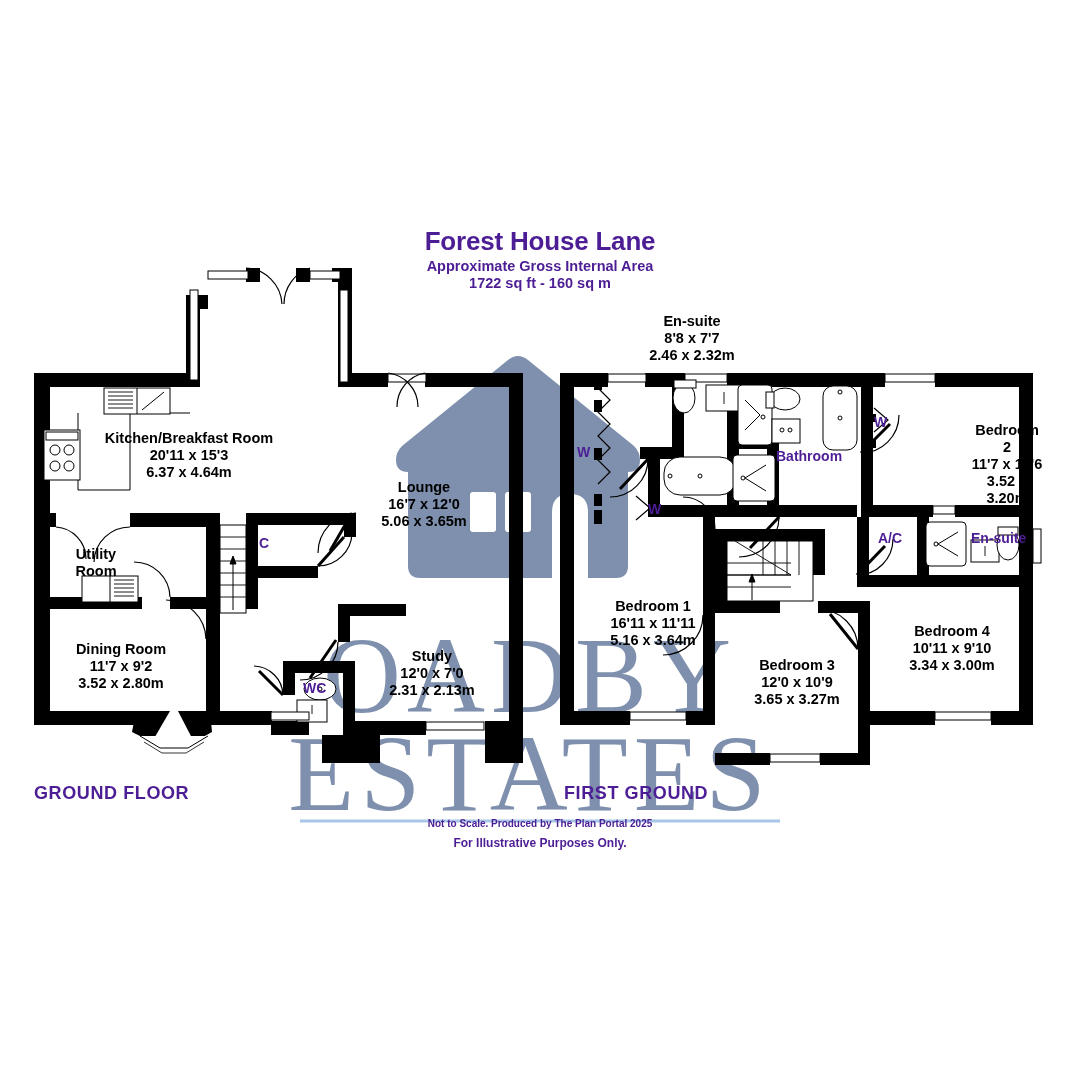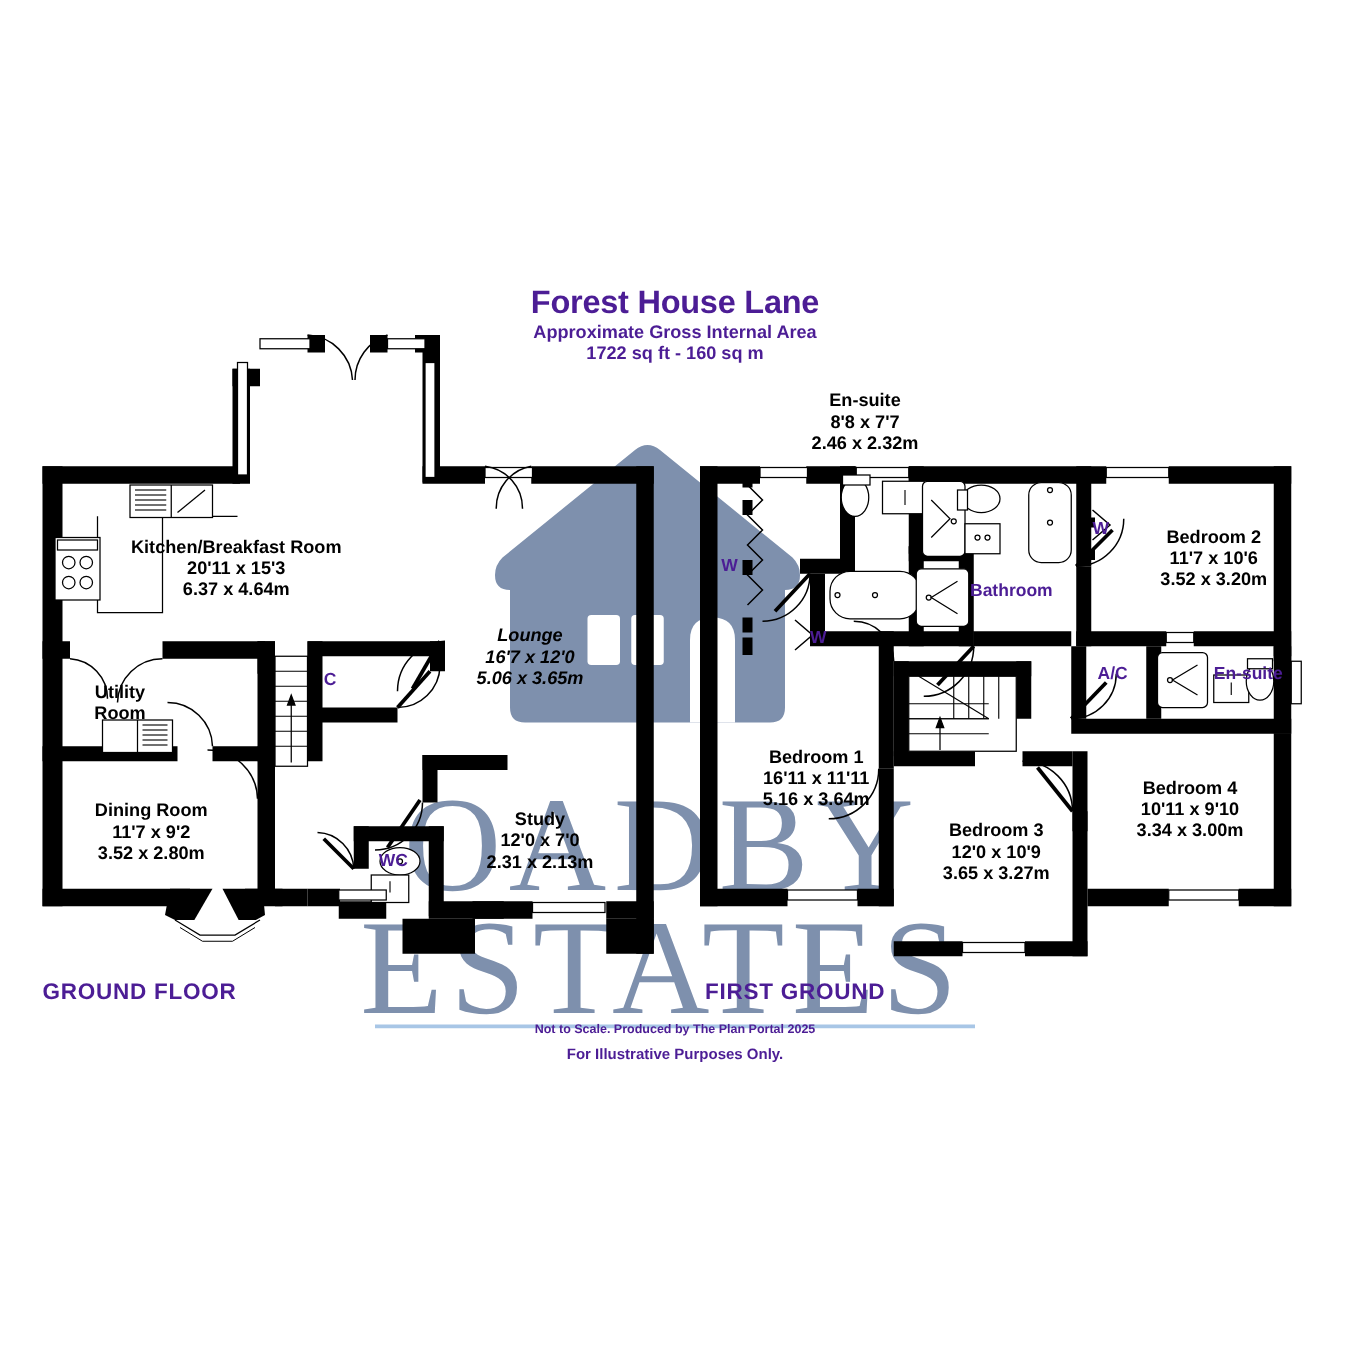--- a/index.html
+++ b/index.html
@@ -414,42 +414,42 @@
     <div>Utility</div>
     <div>Room</div>
   </div>
 
   <div class="roomblock" style="left:121px; top:641px;">
     <div>Dining Room</div>
     <div>11'7 x 9'2</div>
     <div>3.52 x 2.80m</div>
   </div>
 
-  <div class="roomblock" style="left:424px; top:501px;font-style:italic;">
+  <div class="roomblock" style="left:424px; top:479px;">
     <div>Lounge</div>
     <div>16'7 x 12'0</div>
     <div>5.06 x 3.65m</div>
   </div>
 
   <div class="roomblock" style="left:432px; top:648px;">
     <div>Study</div>
     <div>12'0 x 7'0</div>
     <div>2.31 x 2.13m</div>
   </div>
 
   <div class="txt smalllabel" style="left:259px; top:535px;">C</div>
   <div class="txt smalllabel" style="left:303px; top:680px;">WC</div>
 
   <div class="roomblock" style="left:692px; top:313px;">
     <div>En-suite</div>
     <div>8'8 x 7'7</div>
     <div>2.46 x 2.32m</div>
   </div>
 
-  <div class="roomblock" style="left:971px; top:422px;">
+  <div class="roomblock" style="left:1007px; top:422px;">
     <div>Bedroom 2</div>
     <div>11'7 x 10'6</div>
     <div>3.52 x 3.20m</div>
   </div>
 
   <div class="roomblock" style="left:653px; top:598px;">
     <div>Bedroom 1</div>
     <div>16'11 x 11'11</div>
     <div>5.16 x 3.64m</div>
   </div>
@@ -459,21 +459,21 @@
     <div>12'0 x 10'9</div>
     <div>3.65 x 3.27m</div>
   </div>
 
   <div class="roomblock" style="left:952px; top:623px;">
     <div>Bedroom 4</div>
     <div>10'11 x 9'10</div>
     <div>3.34 x 3.00m</div>
   </div>
 
-  <div class="txt smalllabel" style="left:776px; top:464px;">Bathroom</div>
+  <div class="txt smalllabel" style="left:776px; top:448px;">Bathroom</div>
   <div class="txt smalllabel" style="left:878px; top:530px;text-align:center;">A/C</div>
   <div class="txt smalllabel" style="left:971px; top:530px;">En-suite</div>
   <div class="txt smalllabel" style="left:577px; top:444px;">W</div>
   <div class="txt smalllabel" style="left:648px; top:501px;">W</div>
   <div class="txt smalllabel" style="left:874px; top:414px;">W</div>
 
   <div class="txt floorlabel" style="left:34px; top:783px;text-align:center;">GROUND FLOOR</div>
   <div class="txt floorlabel" style="left:564px; top:783px;">FIRST GROUND</div>
 
   <div class="txt footer1 centered" style="left:540px; top:818px;">Not to Scale. Produced by The Plan Portal 2025</div>

